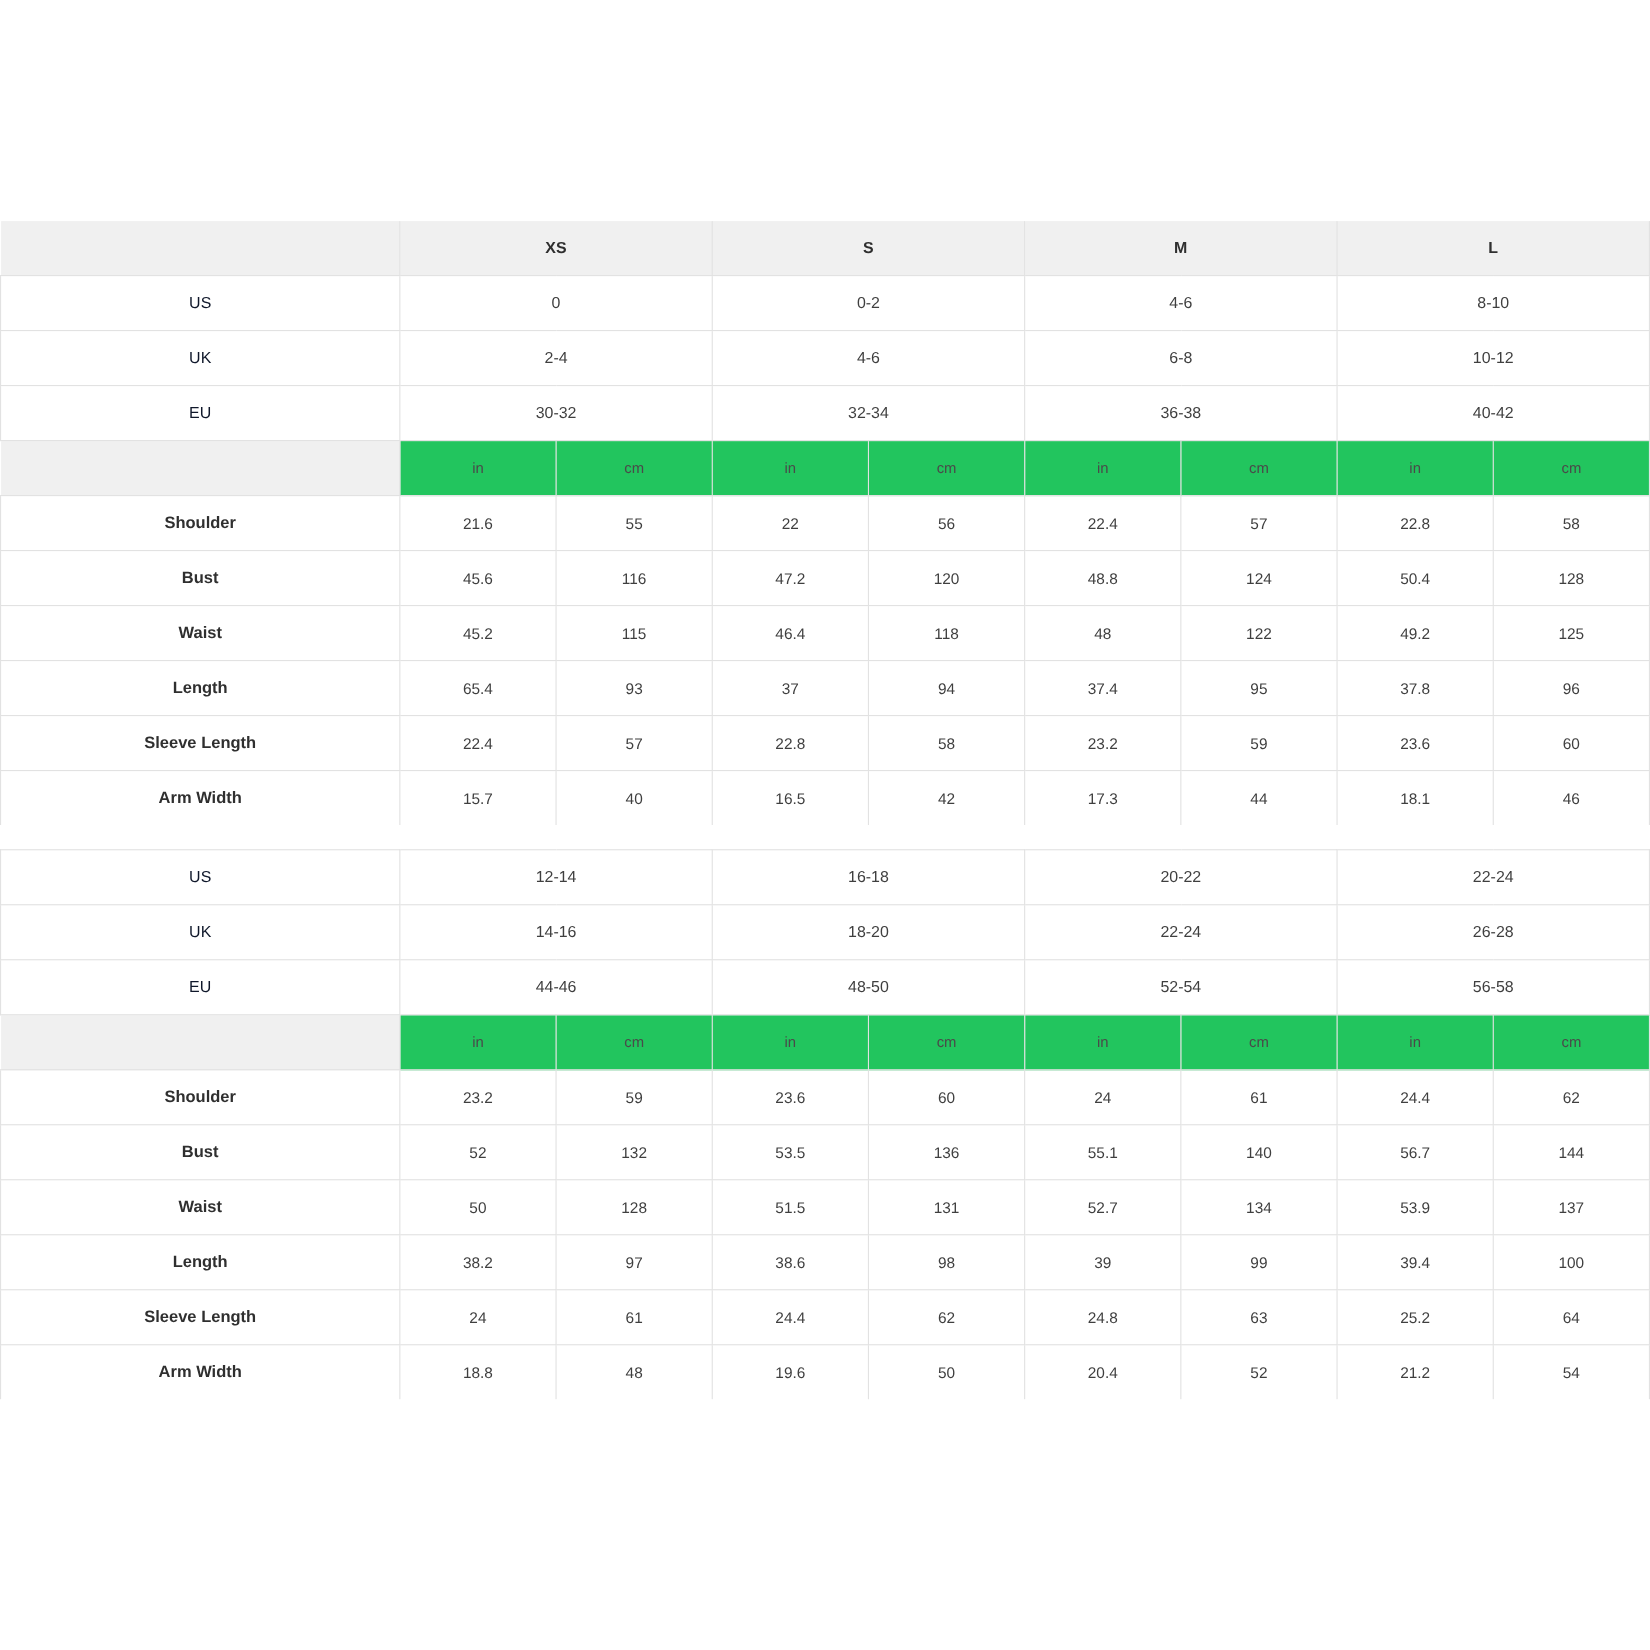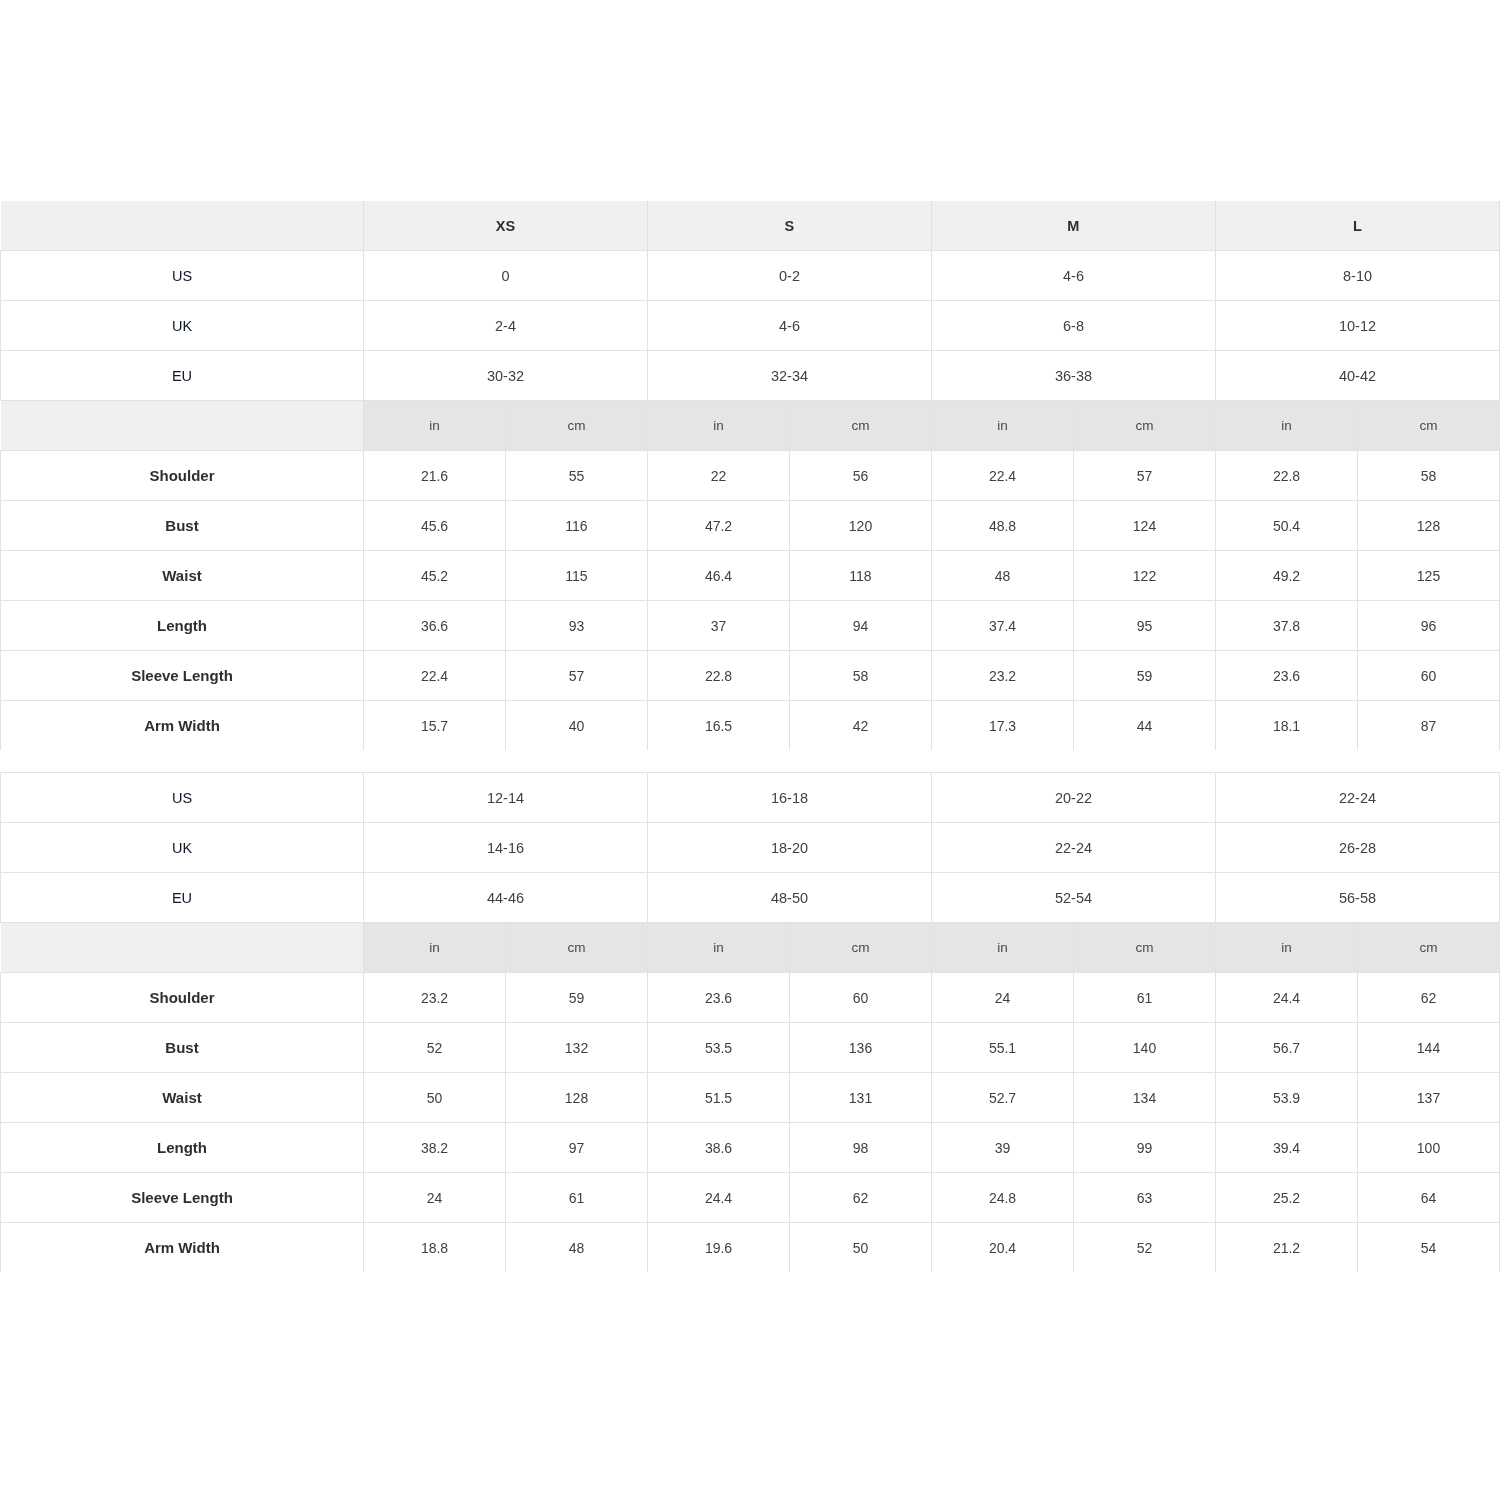--- a/index.html
+++ b/index.html
@@ -59,21 +59,21 @@
     height: 49px;
     font-size: 14.5px;
     color: #3f3f3f;
   }
   tr.region td.rowlabel {
     font-weight: normal;
     color: #0f172a;
   }
   
   tr.unit-row td {
-    background: #e5e5e5;
+    background: #22c55e;
     height: 49px;
     font-size: 13.5px;
     color: #4a4a4a;
   }
   tr.unit-row td.corner {
     background: #f0f0f0;
     border-left: none;
   }
   
   tr.meas td {
@@ -188,21 +188,21 @@
             <td>115</td>
             <td>46.4</td>
             <td>118</td>
             <td>48</td>
             <td>122</td>
             <td>49.2</td>
             <td class="lastcol">125</td>
           </tr>
           <tr class="meas">
             <td class="rowlabel">Length</td>
-            <td>36.6</td>
+            <td>65.4</td>
             <td>93</td>
             <td>37</td>
             <td>94</td>
             <td>37.4</td>
             <td>95</td>
             <td>37.8</td>
             <td class="lastcol">96</td>
           </tr>
           <tr class="meas">
             <td class="rowlabel">Sleeve Length</td>
@@ -217,21 +217,21 @@
           </tr>
           <tr class="meas last-row">
             <td class="rowlabel">Arm Width</td>
             <td>15.7</td>
             <td>40</td>
             <td>16.5</td>
             <td>42</td>
             <td>17.3</td>
             <td>44</td>
             <td>18.1</td>
-            <td class="lastcol">87</td>
+            <td class="lastcol">46</td>
           </tr>
         </tbody>
       </table>
       <table class="size-table">
         <colgroup>
           <col class="c-label">
           <col class="c-half">
           <col class="c-half">
           <col class="c-half">
           <col class="c-half">

